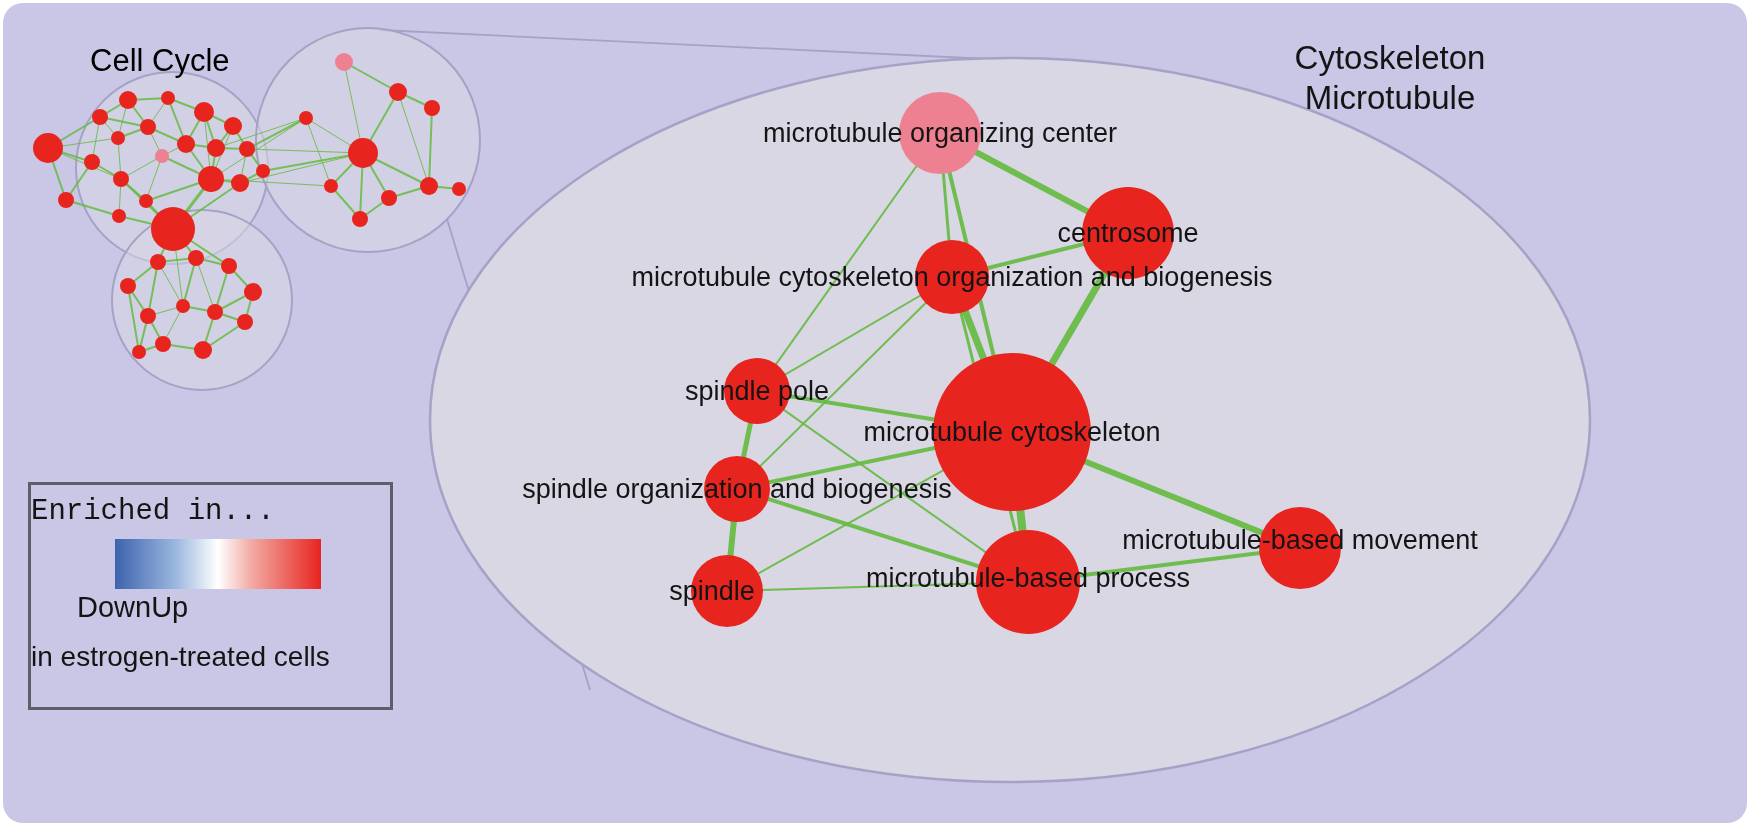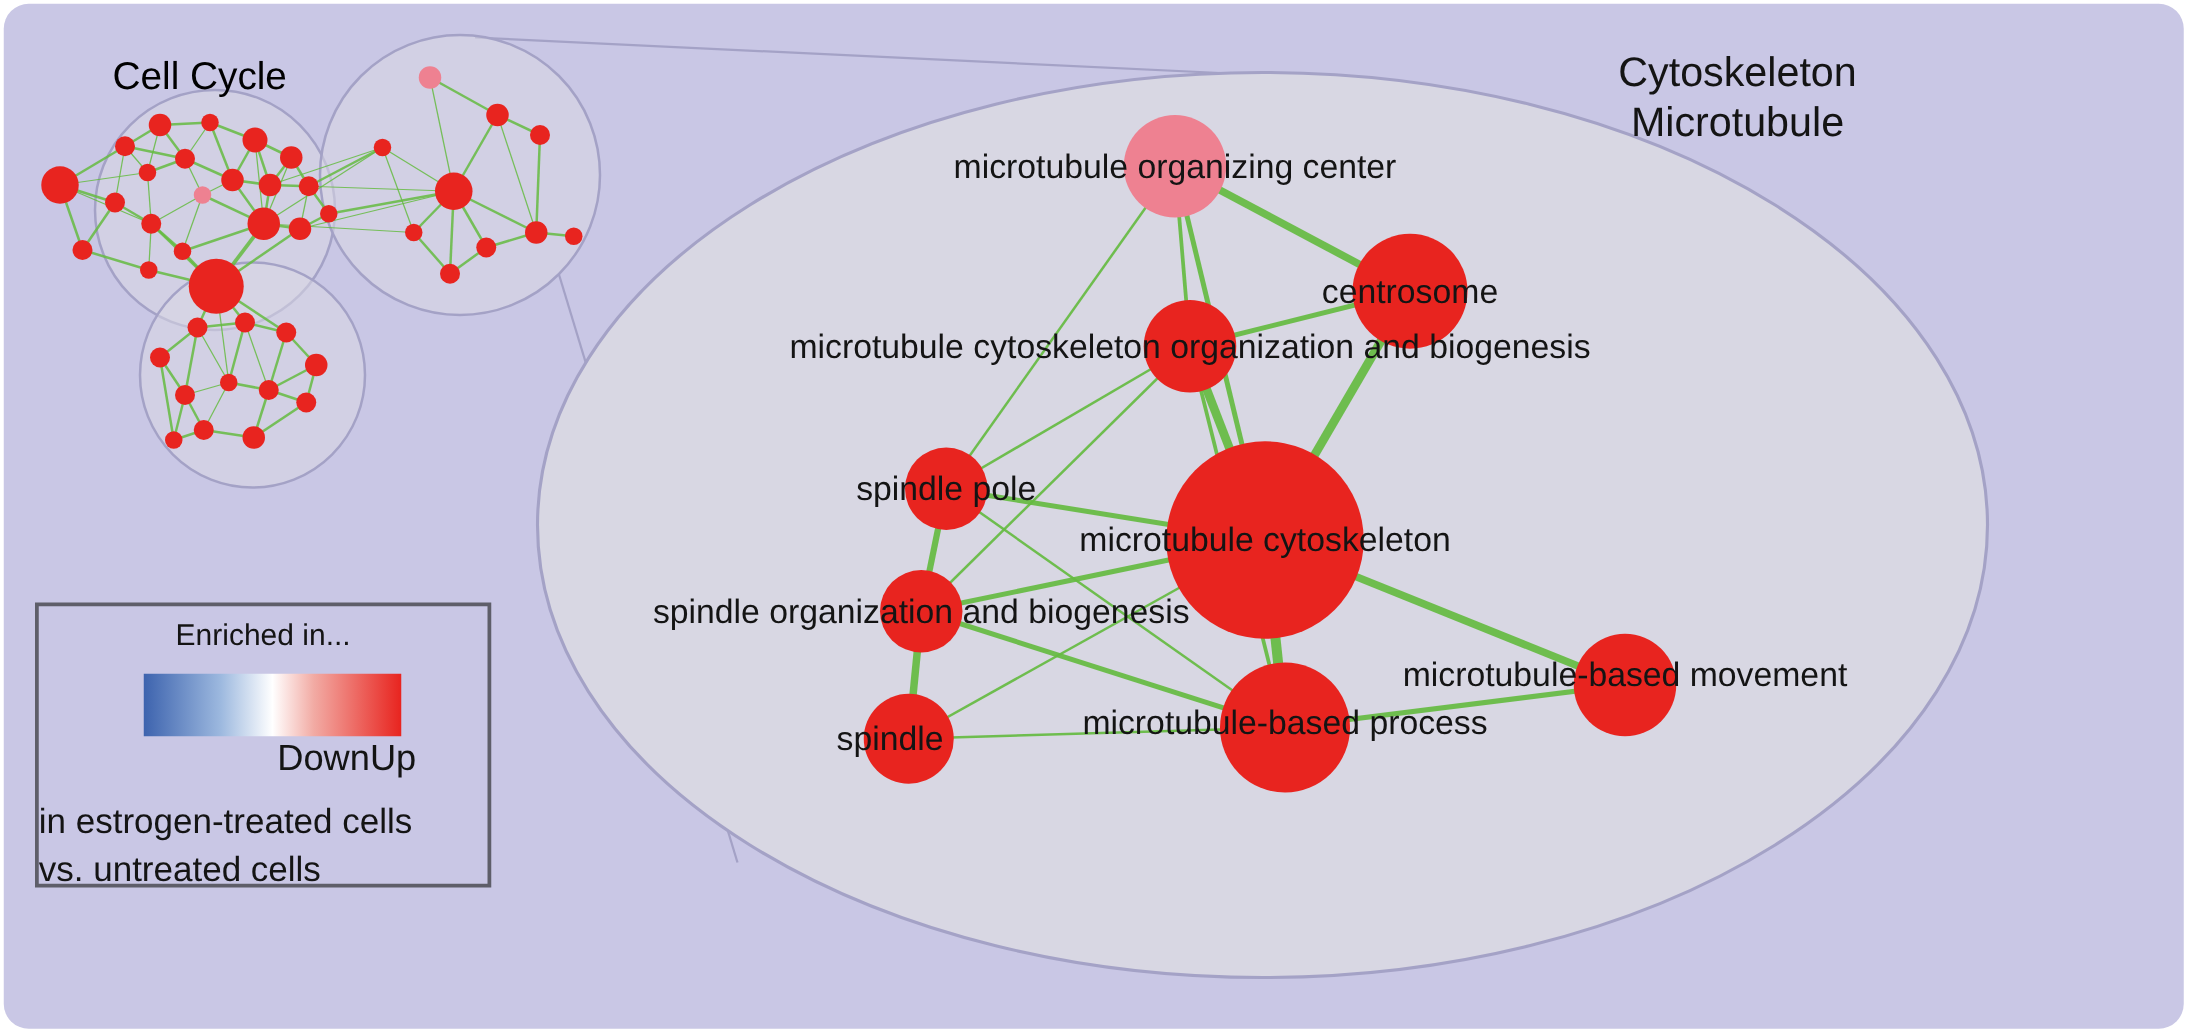--- a/index.html
+++ b/index.html
@@ -11,25 +11,25 @@
   }
   .figure svg{position:absolute;left:0;top:0;display:block;}
   svg text{font-family:"Liberation Sans",sans-serif;}
   .overlay{position:absolute;}
   .lbl-gray{color:#000000;font-size:31px;line-height:1.22;font-weight:400;}
   .title-black{color:#141414;font-size:33px;line-height:1.2;}
   .legend{
     position:absolute;left:28px;top:482px;width:365px;height:228px;
     border:3px solid #5e5e69;box-sizing:border-box;
   }
-  .legend-title{text-align:center;margin-top:10px;font-size:24px;color:#141414;}
+  .legend-title{text-align:left;margin-top:10px;font-size:29px;color:#141414;font-family:Liberation Mono, monospace;}
   .legend-gradient{position:absolute;left:84px;top:54px;width:206px;height:50px;}
   .legend-row{
     position:absolute;left:46px;top:106px;width:256px;
-    display:flex;justify-content:flex-end;
+    display:flex;justify-content:flex-start;
     font-size:29px;color:#141414;
   }
   .legend-caption{
     position:absolute;left:0;top:152px;width:100%;
     text-align:left;font-size:28px;color:#141414;line-height:1.4;
   }
 </style>
 </head>
 <body>
 
@@ -236,17 +236,16 @@
 
   <div class="legend">
     <div class="legend-title">Enriched in...</div>
     <div class="legend-gradient" style="background: linear-gradient(90deg, rgb(61, 99, 174) 0%, rgb(157, 185, 223) 30%, rgb(255, 255, 255) 50%, rgb(242, 171, 164) 66%, rgb(232, 36, 31) 100%);"></div>
     <div class="legend-row">
       <span>Down</span>
       <span>Up</span>
     </div>
     <div class="legend-caption">
       <div>in estrogen-treated cells</div>
-      <div>vs. untreated cells</div>
     </div>
   </div>
 
 </div>
 
 </body></html>

